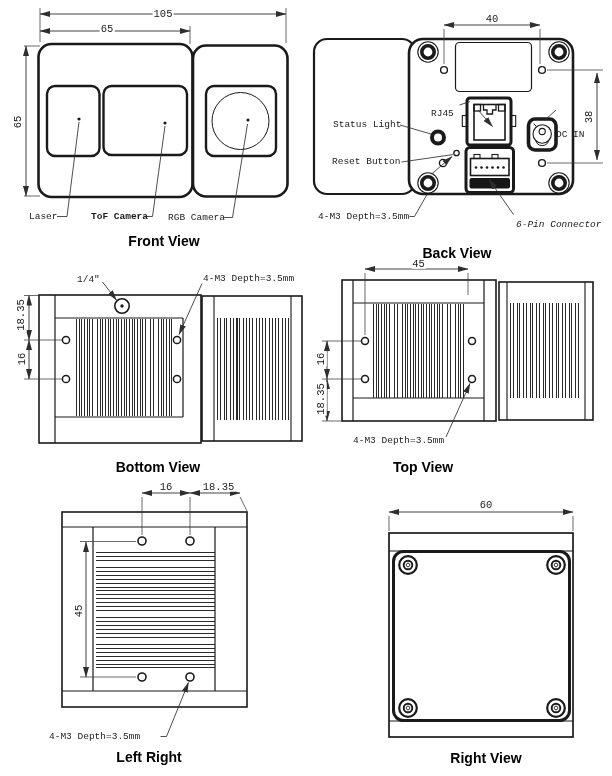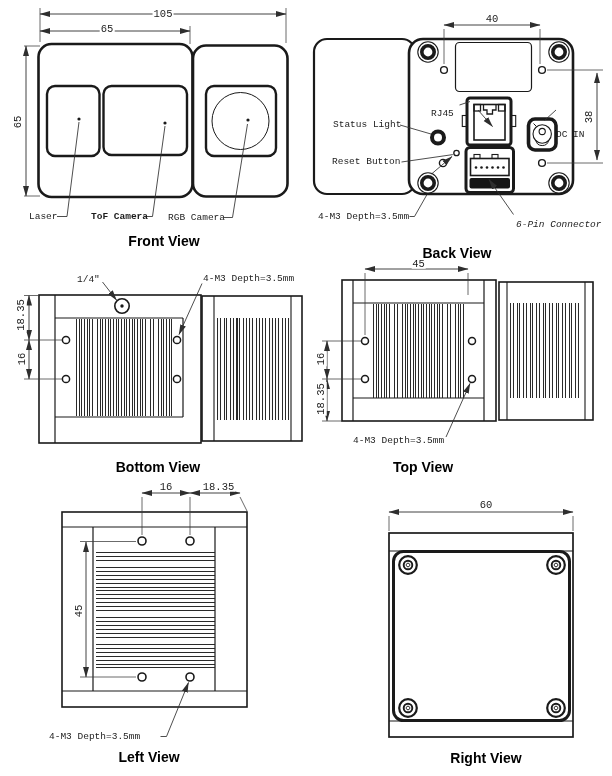--- a/index.html
+++ b/index.html
@@ -243,18 +243,18 @@
 <div class="t dim" style="left:418.5px; top:263.5px;">45</div>
 <div class="t dim rot" style="left:320.5px; top:358.5px;">16</div>
 <div class="t dim rot" style="left:321px; top:399px;">18.35</div>
 <div class="t lbl" style="left:353px; top:441px;">4-M3 Depth=3.5mm</div>
 <div class="title" style="left:423px; top:467px;">Top View</div>
 
 <div class="t dim" style="left:166px; top:486.5px;">16</div>
 <div class="t dim" style="left:218.5px; top:486.5px;">18.35</div>
 <div class="t dim rot" style="left:78.5px; top:611px;">45</div>
 <div class="t lbl" style="left:49px; top:737px;">4-M3 Depth=3.5mm</div>
-<div class="title" style="left:149px; top:757px;">Left View</div>
+<div class="title" style="left:149px; top:757px;">Left Right</div>
 
 <div class="t dim" style="left:486px; top:505px;">60</div>
 <div class="title" style="left:486px; top:758px;">Right View</div>
 
 </div>
 
 </body></html>

